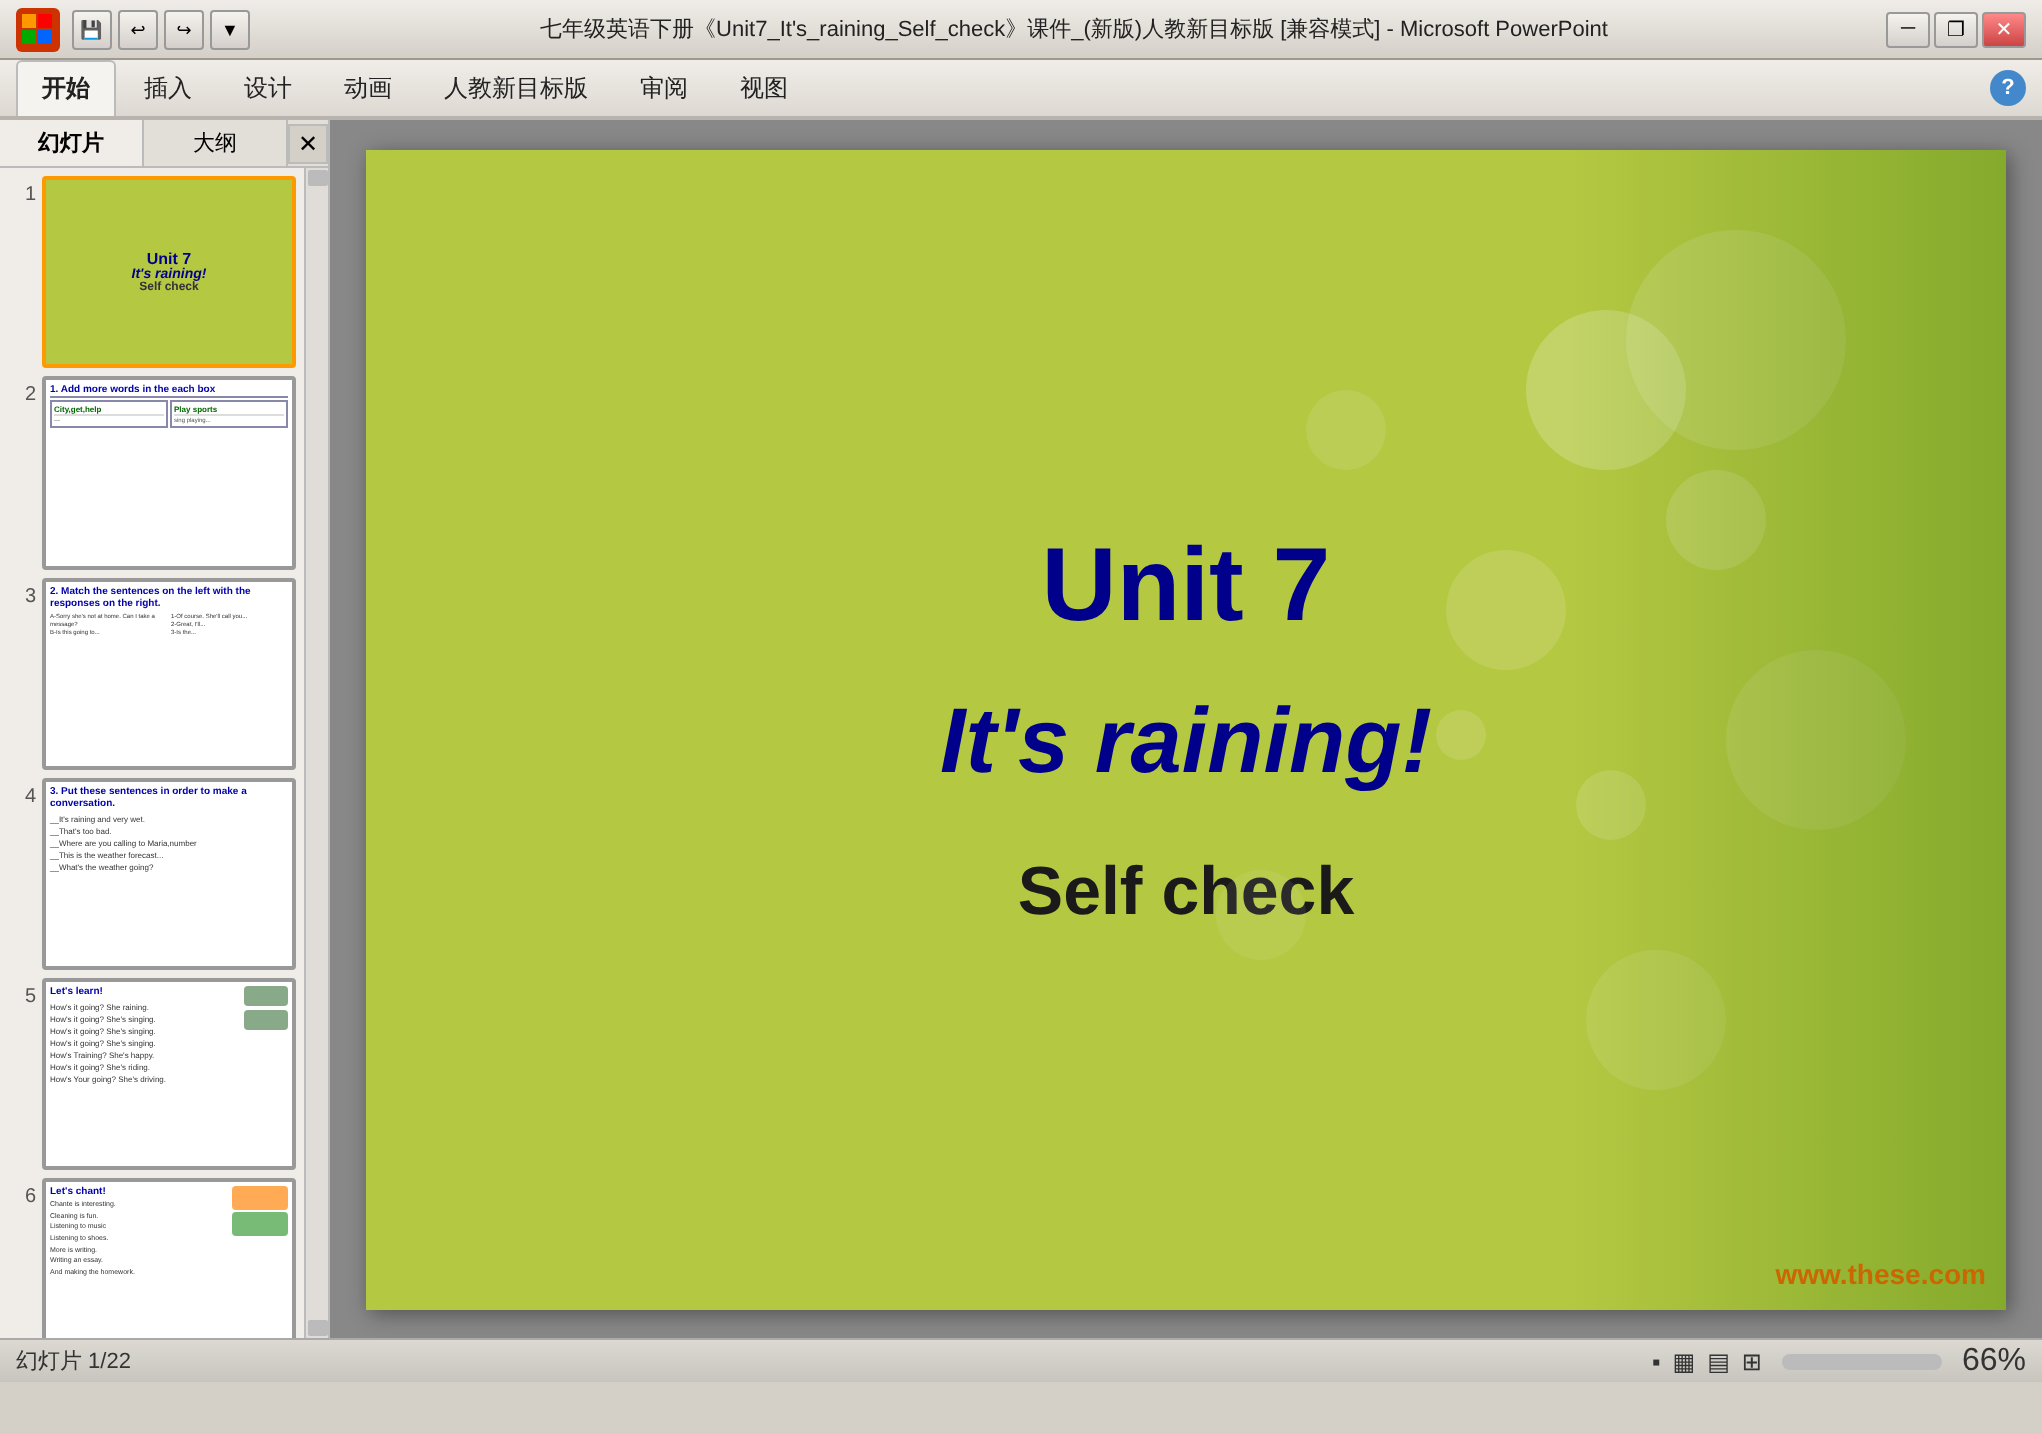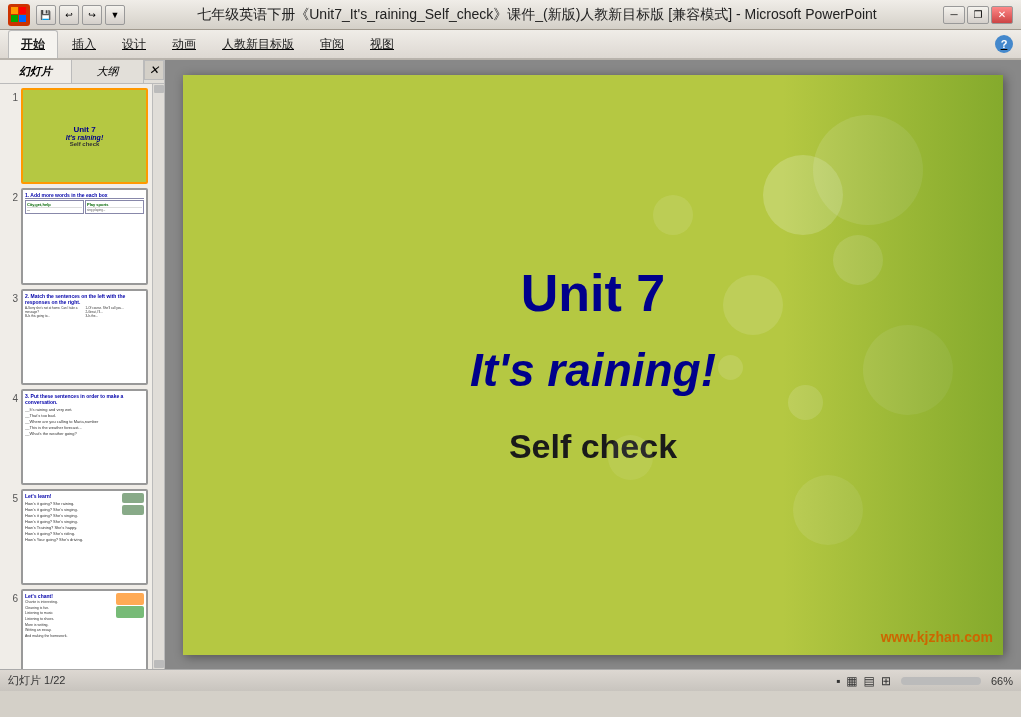--- a/index.html
+++ b/index.html
@@ -47,21 +47,21 @@
       border-radius: 2px;
       display: flex;
       align-items: center;
       justify-content: center;
       font-size: 9px;
       cursor: pointer;
     }
     .title-text {
       flex: 1;
       text-align: center;
-      font-size: 14px;
+      font-size: 11px;
       color: #222;
       font-weight: normal;
     }
     .window-controls {
       display: flex;
       gap: 2px;
     }
     .win-btn {
       width: 22px;
       height: 18px;
@@ -77,21 +77,20 @@
 
     
     .ribbon {
       height: 30px;
       background: linear-gradient(to bottom, #f0ede8, #ddd8d2);
       display: flex;
       align-items: center;
       border-bottom: 2px solid #b8b3ac;
       padding: 0 8px;
       gap: 2px;
-      text-decoration: underline;
     }
     .ribbon-tab {
       padding: 4px 12px;
       font-size: 12px;
       color: #222;
       cursor: pointer;
       border-radius: 3px 3px 0 0;
       height: 100%;
       display: flex;
       align-items: center;
@@ -135,24 +134,23 @@
       display: flex;
       align-items: center;
       justify-content: center;
       cursor: pointer;
       font-size: 12px;
       border: 1px solid #bbb;
       background: #d4d0c8;
     }
     .sidebar-tabs-row {
       display: flex;
-      align-items: flex-start;
+      align-items: center;
       background: #e2dfd9;
       border-bottom: 1px solid #bbb;
-      font-style: italic;
     }
     .slides-panel {
       flex: 1;
       overflow-y: auto;
       padding: 4px;
     }
     .slide-thumb {
       display: flex;
       align-items: flex-start;
       margin-bottom: 4px;
@@ -537,30 +535,30 @@
 
       <div class="grass-overlay"></div>
 
       <div class="slide-content">
         <div class="slide-title">Unit 7</div>
         <div class="slide-subtitle">It's raining!</div>
         <div class="slide-selfcheck">Self check</div>
       </div>
 
       <div class="watermark">
-        <div class="watermark-url">www.kjzhan.com</div>
+        <div class="watermark-url">www.these.com</div>
       </div>
     </div>
   </div>
 
 </div>
 
 <div class="status-bar">
   <div>幻灯片 1/22</div>
   <div class="status-right">
     <div style="font-size:12px;cursor:pointer;">▪</div>
     <div style="font-size:12px;cursor:pointer;">▦</div>
     <div style="font-size:12px;cursor:pointer;">▤</div>
     <div style="font-size:12px;cursor:pointer;">⊞</div>
     <div style="width:80px;height:8px;background:#bbb;border-radius:4px;cursor:pointer;margin:0 4px;"></div>
-    <div style="font-size:11px;">66%</div>
+    <div style="font-size:16px;">66%</div>
   </div>
 </div>
 
 </body></html>

